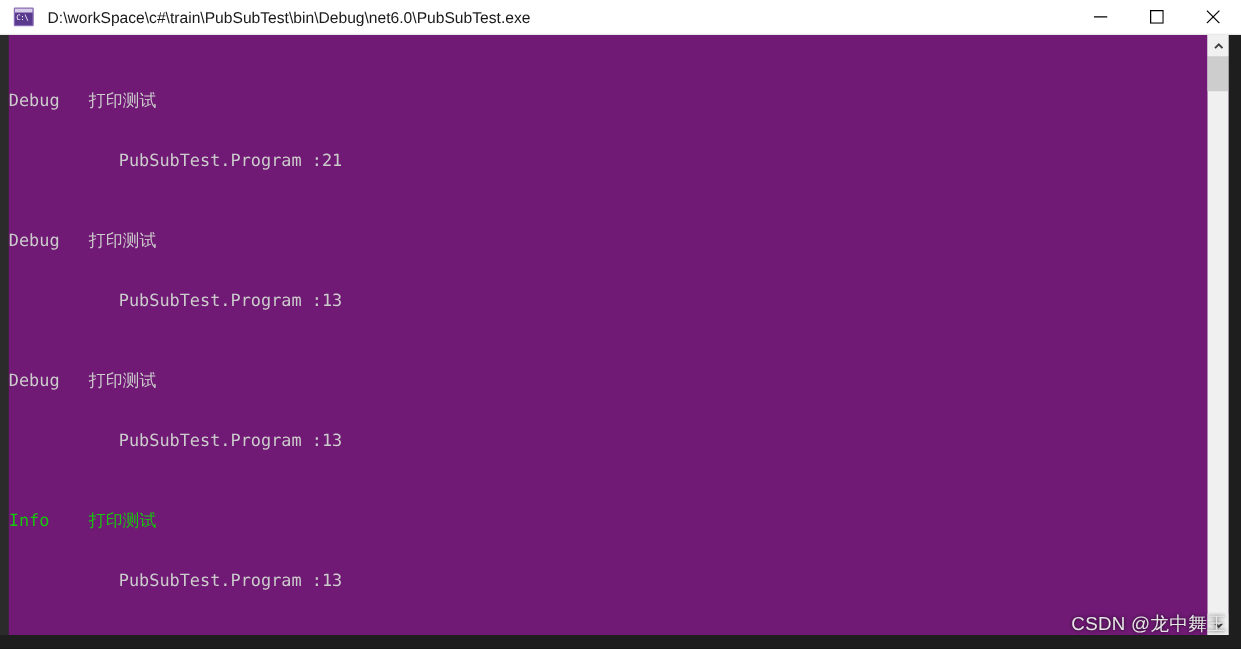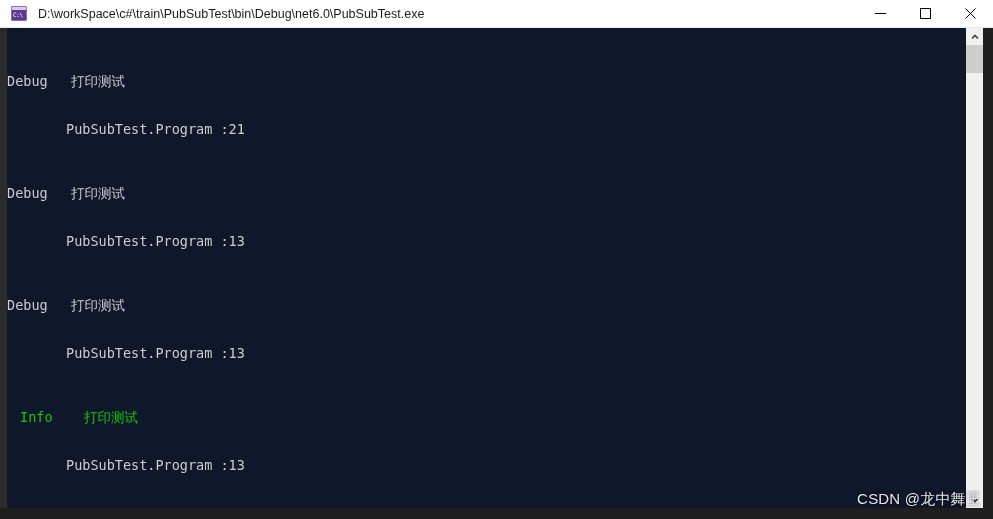--- a/index.html
+++ b/index.html
@@ -122,21 +122,21 @@
   }
   .win-btn svg { display: block; }
 
   
   #console-body {
     position: absolute;
     left: 0;
     top: 28px;
     width: 993px;
     height: 480px;
-    background: #0f172a;
+    background: #701a75;
     overflow: hidden;
   }
   #left-border {
     position: absolute;
     left: 0; top: 0;
     width: 7px; height: 480px;
     background: #2b2b2b;
   }
   #console-text {
     position: absolute;
@@ -145,24 +145,24 @@
     width: 955px;
     font-family: "DejaVu Sans Mono", monospace;
     font-size: 13.5px;
     line-height: 16px;
     white-space: pre;
     color: #cccccc;
   }
   .log-line { height: 16px; }
   .lvl { display: inline-block; width: 64px; }
   .lvl-debug { color: #cccccc; }
-  .lvl-info  { color: #16c60c; margin-left: 13px; }
+  .lvl-info  { color: #16c60c; }
   .msg-debug { color: #cccccc; }
   .msg-info  { color: #16c60c; }
-  .src-line  { color: #cccccc; padding-left: 59px; }
+  .src-line  { color: #cccccc; padding-left: 88px; }
 
   
   #console-scrollbar {
     position: absolute;
     right: 10px;
     top: 28px;
     width: 17px;
     height: 480px;
     background: #f0f0f0;
   }

